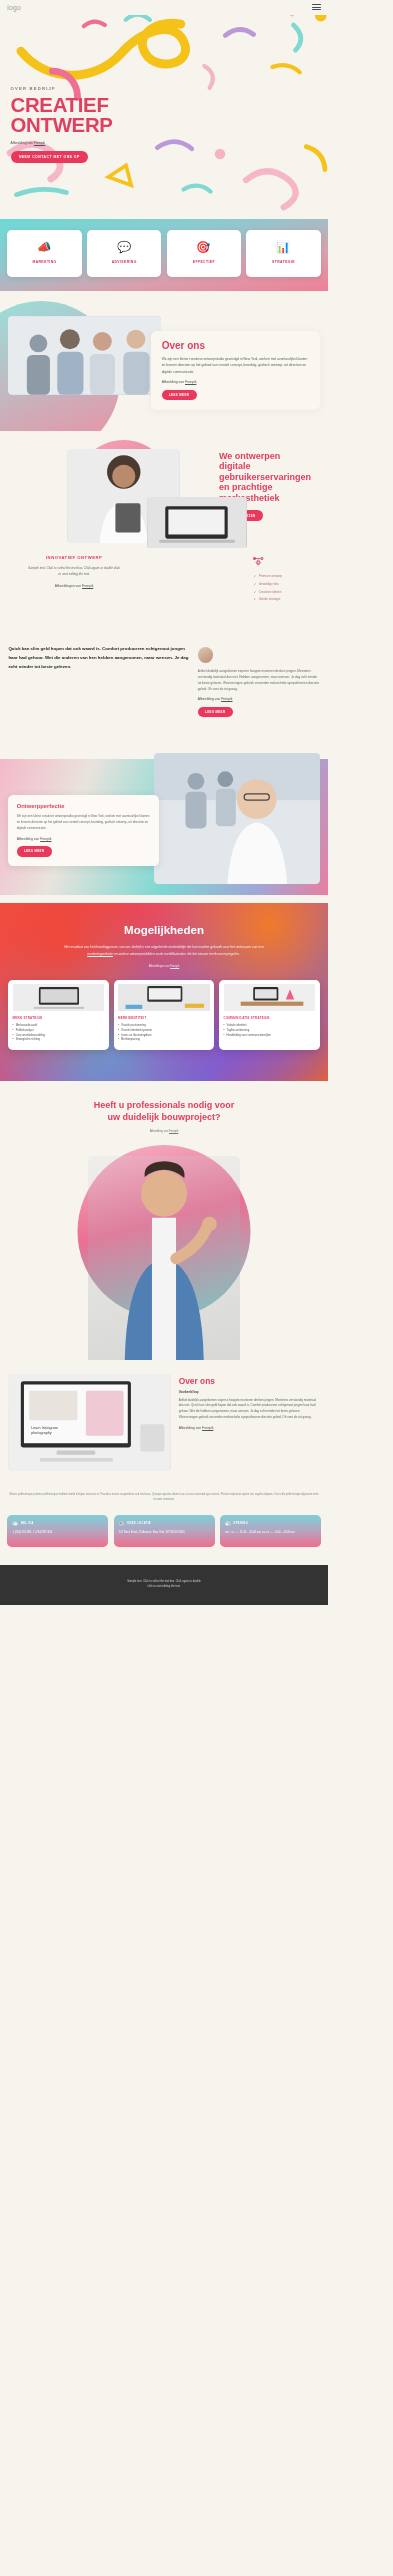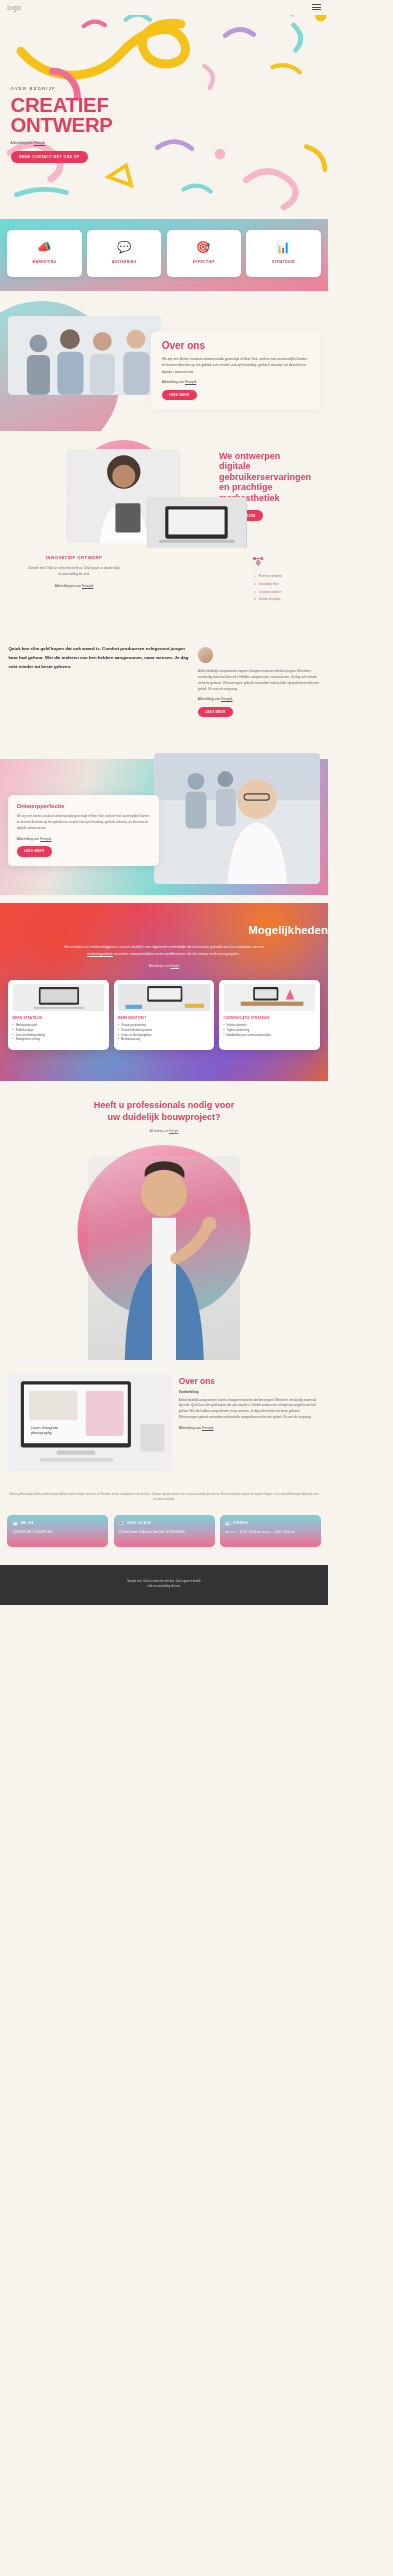--- a/index.html
+++ b/index.html
@@ -103,21 +103,21 @@
 
   
   .opp { position:relative; padding:21px 0 31px;
      background:
        radial-gradient(circle at 18% 20%, #f0483a 0%, rgba(240,72,58,0) 45%),
        radial-gradient(circle at 82% 12%, #f07a2b 0%, rgba(240,122,43,0) 42%),
        radial-gradient(circle at 72% 55%, #8e54c8 0%, rgba(142,84,200,0) 48%),
        radial-gradient(circle at 30% 78%, #5f9ed8 0%, rgba(95,158,216,0) 50%),
        linear-gradient(135deg,#f2533f,#d94488 45%,#7b5fd0 75%,#e0623a);
      overflow:hidden;}
-  .opp h2 { text-align:right; font-size:11.5px; color:#fff; font-weight:800; margin-bottom:8.4px;}
+  .opp h2 { text-align:center; font-size:11.5px; color:#fff; font-weight:800; margin-bottom:8.4px;}
   .opp p.lead { text-align:center; font-size:3.3px; line-height:2.05; color:#f4eef0; font-style:italic;
      padding:0 51px;}
   .opp .credit2 { text-align:center; font-size:2.7px; color:#efe3e6; margin-top:7.3px;}
   .opp-cards { display:flex; gap:5.2px; padding:11.5px 8.4px 0; position:relative; z-index:4;}
   .opp-card { flex:1; background:#fff; border-radius:4.7px; padding:4.2px 4.2px 7.3px; box-shadow:0 2.1px 8.4px rgba(0,0,0,.12);}
   .opp-card .thumb { width:100%; height:27px; border-radius:2.6px; background:linear-gradient(160deg,#e4e4e4,#bdbdbd); margin-bottom:5.2px;}
   .opp-card h4 { font-size:2.9px; font-weight:800; letter-spacing:0.3px; color:#d83d61; margin-bottom:4.2px;}
   .opp-card ul { list-style:none;}
   .opp-card li { font-size:2.7px; line-height:1.75; color:#555; display:flex; gap:2.1px;}
   .opp-card li .dot { color:#333;}

